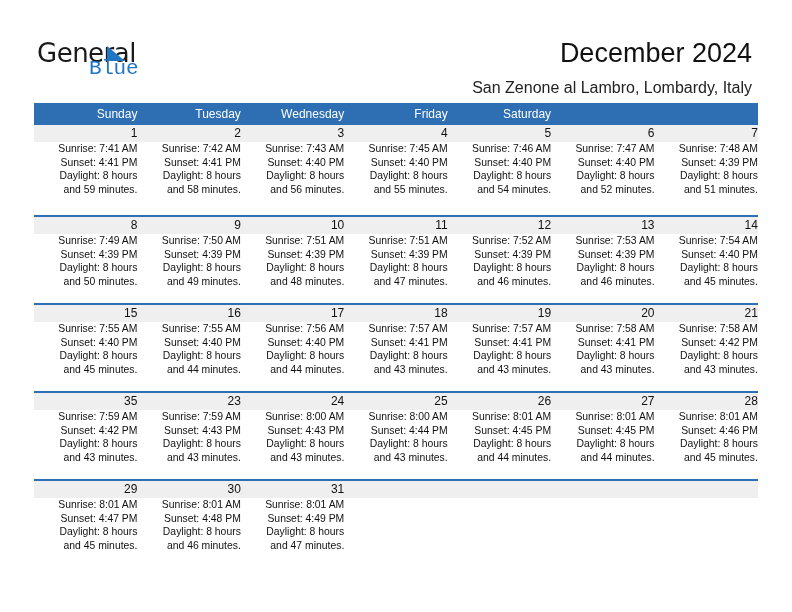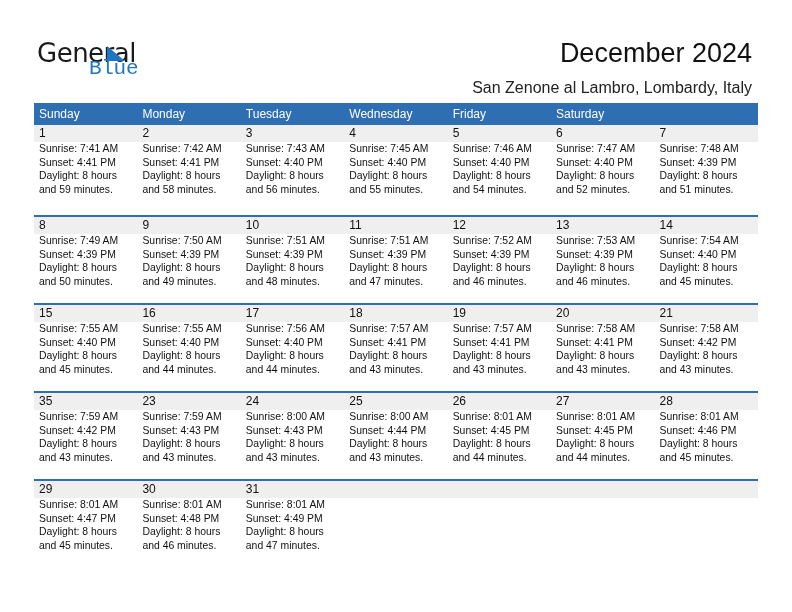--- a/index.html
+++ b/index.html
@@ -7,21 +7,21 @@
          font-family: "Liberation Sans", sans-serif; color: #111; }
   .logo { position: absolute; left: 37px; top: 42px; width: 100px; height: 40px; }
   .logo-general { position: absolute; left: 0; top: 0; font-size: 26px; color: #1a1a1a;
                   font-family: "DejaVu Sans", sans-serif; letter-spacing: -0.5px; line-height: 22px; }
   .logo-blue { position: absolute; left: 52px; top: 17px; font-size: 21px; color: #1f77c4;
                font-family: Liberation Mono, monospace; letter-spacing: -0.3px; line-height: 20px; }
   .logo-tri { position: absolute; left: 70px; top: 4px; width: 0; height: 0;
               border-left: 18px solid #1f77c4; border-top: 15px solid transparent; }
   .title { position: absolute; right: 40px; top: 36px; font-size: 27px; color: #111; line-height: 34px; }
   .subtitle { position: absolute; right: 40px; top: 78px; font-size: 16px; color: #222; line-height: 20px; }
-  .calendar { position: absolute; left: 34px; top: 103px; width: 724px; }
+  .calendar { position: absolute; left: 34px; top: 103px; width: 724px; text-align: right; }
   .hdr { display: flex; background: #2e6eb2; height: 22px; }
   .hdr div { width: 103.43px; color: #ffffff; font-size: 12px; line-height: 22px; padding-left: 5px; box-sizing: border-box; }
   .week { border-top: 2px solid #2e6eb2; height: 88px; box-sizing: border-box; }
   .week.first { border-top: none; height: 90px; }
   .cells { display: flex; }
   .cell { width: 103.43px; box-sizing: border-box; }
   .daynum { background: #efefef; font-size: 12px; line-height: 17px; height: 17px; padding-left: 5px; }
   .cell.empty .daynum { background: #efefef; }
   .info { padding-left: 5px; font-size: 10.4px; line-height: 13.5px; color: #111; white-space: nowrap; }
 </style>
@@ -33,21 +33,20 @@
   <span class="logo-tri"></span>
   <span class="logo-blue">Blue</span>
 </div>
 
 <div class="title">December 2024</div>
 <div class="subtitle">San Zenone al Lambro, Lombardy, Italy</div>
 
 <div class="calendar">
   <div class="hdr">
     <div>Sunday</div>
-    <div>Monday</div>
     <div>Tuesday</div>
     <div>Wednesday</div>
     <div>Friday</div>
     <div>Saturday</div>
   </div>
   <div id="weeks">
       <div class="week first">
         <div class="cells">
           <div class="cell">
             <div class="daynum">1</div>

